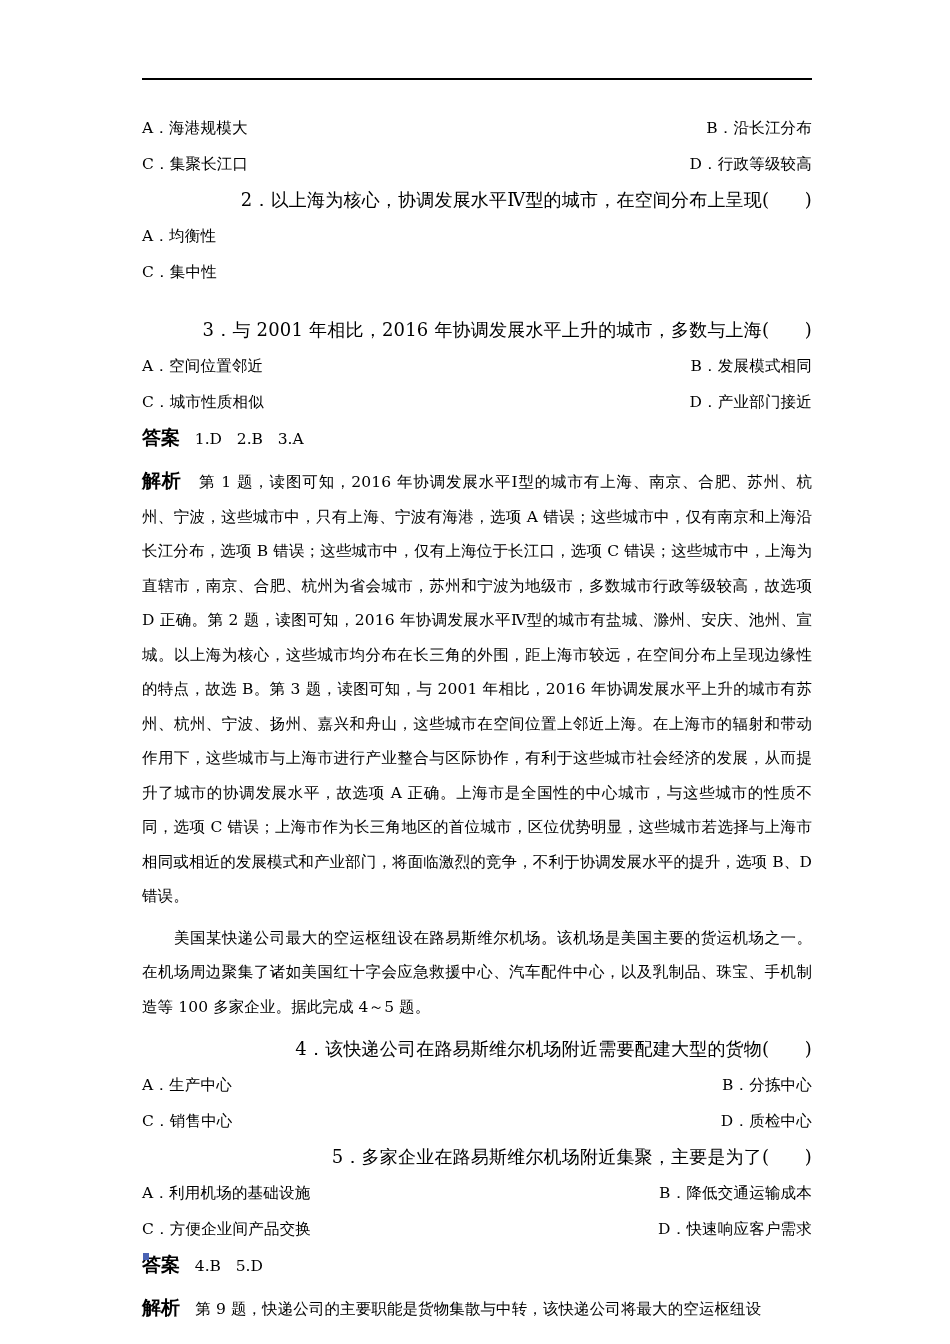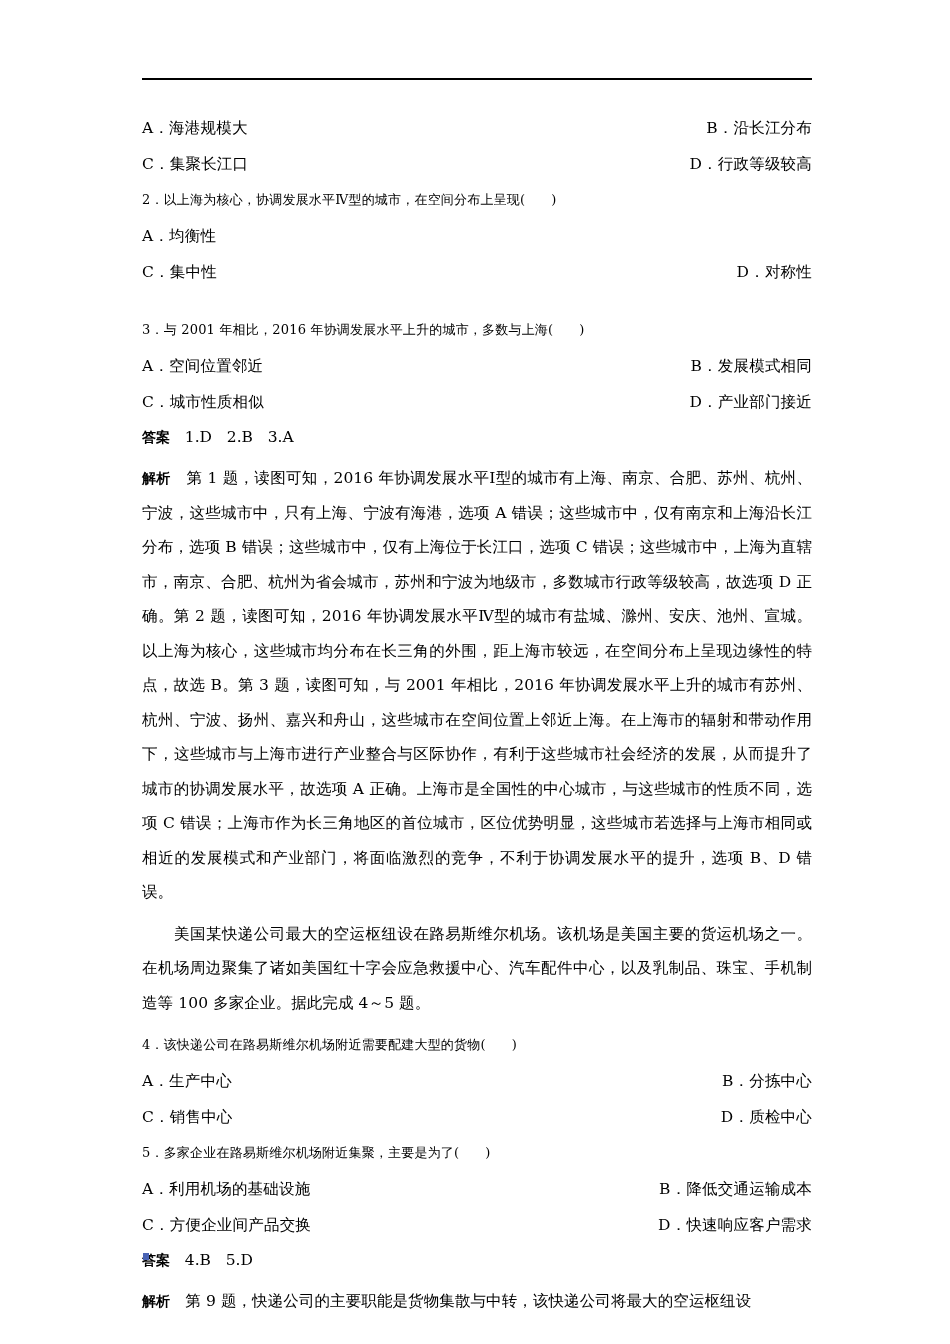--- a/index.html
+++ b/index.html
@@ -42,36 +42,37 @@
     font-size: 15.5px;
     line-height: 36px;
     letter-spacing: 0.2px;
   }
   .opt-col-a { width: 278px; flex: 0 0 278px; }
   .opt-col-b { flex: 1 1 auto; text-align: right; }
   .opt-col-b.indent-1 { padding-left: 8px; }
 
   
   .q-line {
-    font-size: 13px;
+    font-size: 18px;
     line-height: 36px;
     letter-spacing: 0.2px;
     white-space: pre;
+    text-align: right;
   }
 
   
   .ans-line {
     font-size: 15.5px;
     line-height: 34px;
     white-space: pre;
   }
   .lbl {
     font-weight: bold;
     font-family: "DejaVu Sans", "Liberation Sans", sans-serif;
-    font-size: 14px;
+    font-size: 19px;
   }
 
   
   .para {
     font-size: 15.5px;
     line-height: 34.5px;
     text-align: justify;
     text-justify: inter-character;
     text-align-last: left;
     letter-spacing: 0.1px;
@@ -108,21 +109,20 @@
       <div class="opt-col-a">C．集聚长江口</div>
       <div class="opt-col-b">D．行政等级较高</div>
     </div>
 
     <div class="q-line">2．以上海为核心，协调发展水平Ⅳ型的城市，在空间分布上呈现(      )</div>
     <div class="opt-row">
       <div class="opt-col-a">A．均衡性</div>
     </div>
     <div class="opt-row">
       <div class="opt-col-a">C．集中性</div>
-      <div class="opt-col-b">D．对称性</div>
     </div>
 
     <div class="spacer-md"></div>
 
     <div class="q-line">3．与 2001 年相比，2016 年协调发展水平上升的城市，多数与上海(      )</div>
     <div class="opt-row">
       <div class="opt-col-a">A．空间位置邻近</div>
       <div class="opt-col-b">B．发展模式相同</div>
     </div>
     <div class="opt-row">

